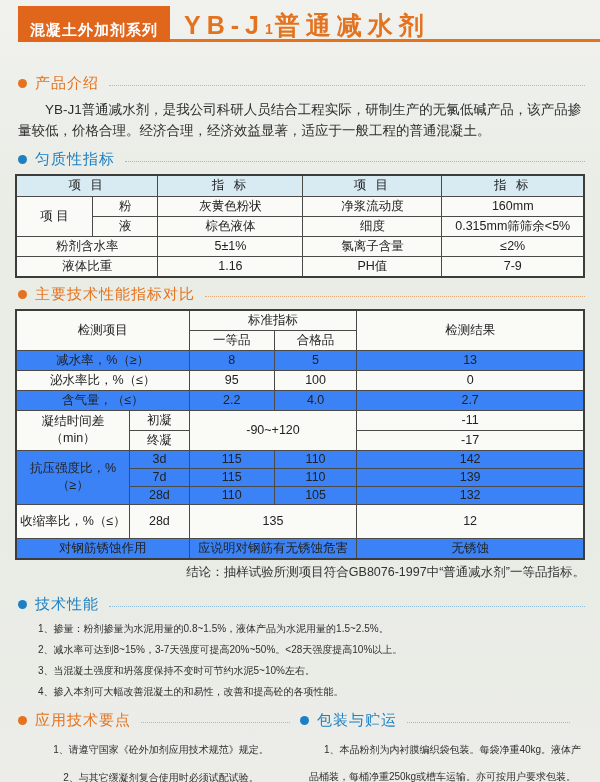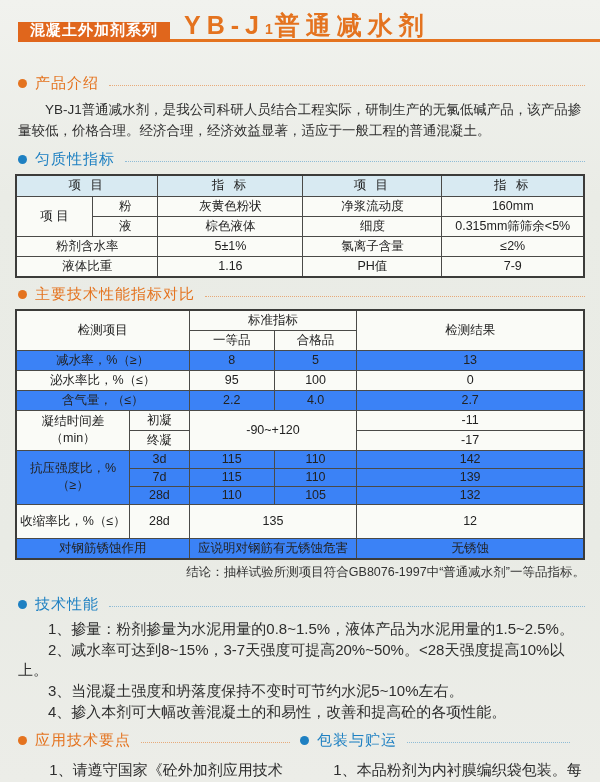--- a/index.html
+++ b/index.html
@@ -13,21 +13,21 @@
     width:600px; height:782px;
     overflow:hidden;
     background:linear-gradient(180deg,#f1f2ee 0%, #eaece6 25%, #e9ebe5 70%, #ecede8 100%);
   }
 
   
   .header { display:flex; align-items:flex-end; padding:10px 0 0 18px; height:42px; }
   .badge {
     background:#e0661c; color:#fff; font-weight:bold;
     font-size:15px; letter-spacing:1px;
-    padding:0 12px 5px; line-height:1; white-space:nowrap;margin-top:48px;
+    padding:16px 12px 5px; line-height:1; white-space:nowrap;margin-top:48px;
   }
   .title-wrap {
     flex:1; display:flex; align-items:flex-end;
     border-bottom:3px solid #e4731f;
     padding:0 0 1px 14px; height:32px;
   }
   .doc-title {
     color:#e4731f; font-size:25px; font-weight:bold;
     letter-spacing:6px; line-height:1; white-space:nowrap;text-align:right;
   }
@@ -41,21 +41,21 @@
   .orange .bullet { background:#e4731f; }
   .orange .sec-name { color:#e4731f; }
   .orange .leader { border-color:rgba(228,115,31,.55); }
   .blue .bullet { background:#1e80c2; }
   .blue .sec-name { color:#1e80c2; }
   .blue .leader { border-color:rgba(30,128,194,.45); }
 
   
   .para { margin:7px 16px 0 18px; font-size:13.5px; line-height:21px; text-indent:2em; }
   .items { margin:5px 16px 0 18px; }
-  .items p { font-size:15px; line-height:20px; text-indent:2em; margin-bottom:1px; }
+  .items p { font-size:10px; line-height:20px; text-indent:2em; margin-bottom:1px; }
 
   
   table {
     border-collapse:collapse; table-layout:fixed;
     width:570px; margin:6px 0 0 15px;
     background:#fafbf7;
     border:2px solid #3c3c3a;
     padding-left:36px;
   }
   th, td {

